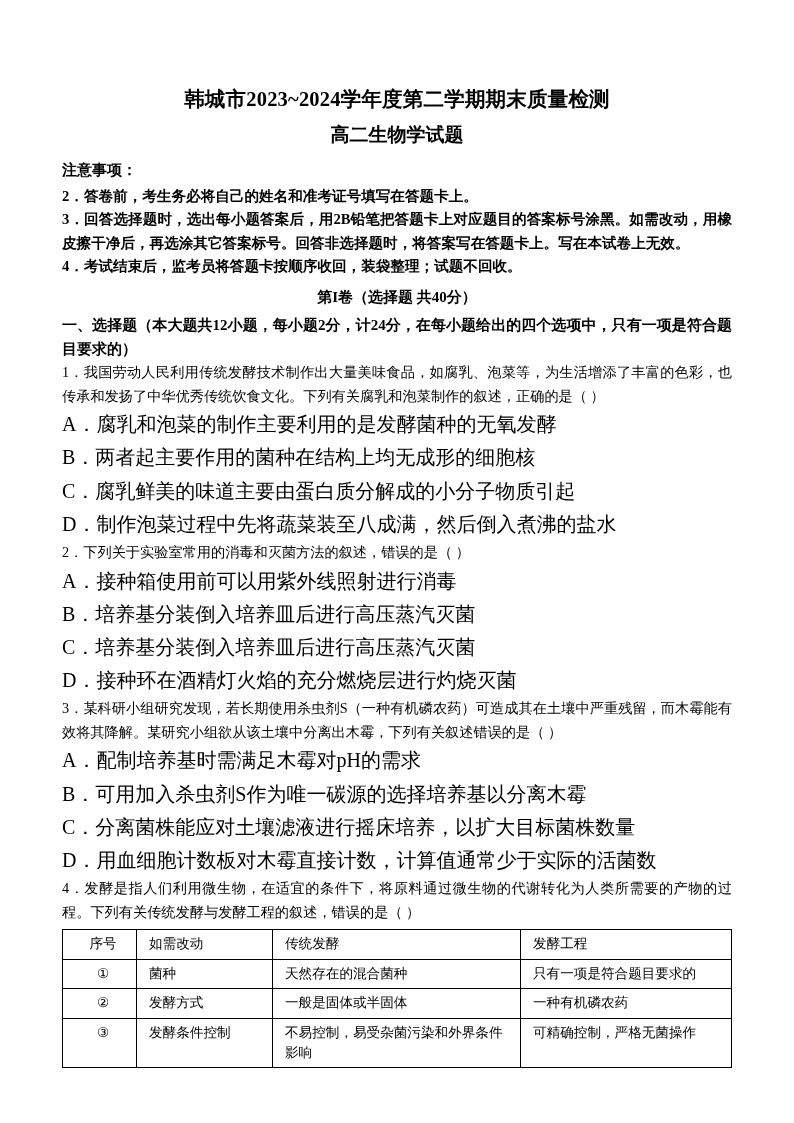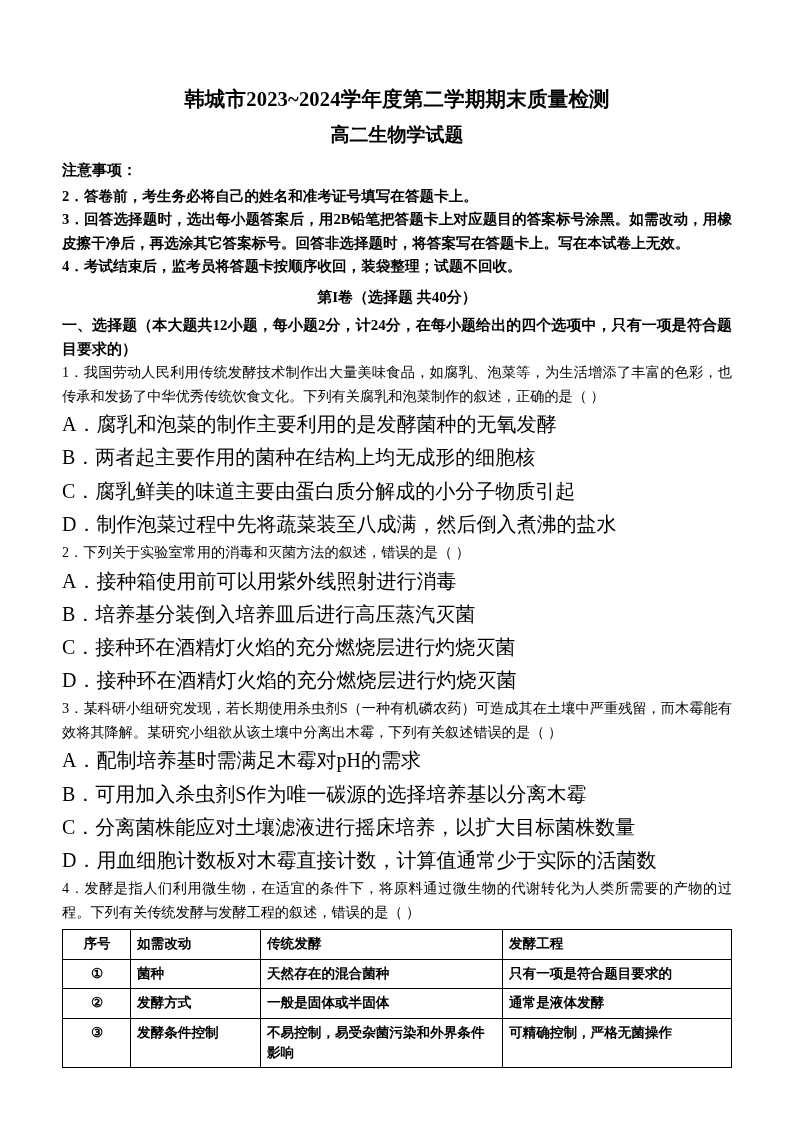--- a/index.html
+++ b/index.html
@@ -76,22 +76,22 @@
   }
   table.cmp {
     border-collapse: collapse;
     width: 100%;
     margin-top: 5px;
     table-layout: fixed;
   }
   table.cmp td, table.cmp th {
     border: 1px solid #000;
     font-size: 13.6px;
-    font-weight: bold;
-    padding: 4px 5px 4px 6px;
+    font-weight: normal;
+    padding: 4px 5px 4px 12px;
     line-height: 1.5;
     vertical-align: top;
     text-align: left;
   }
   table.cmp .c0 { width: 56px; text-align: center; }
   table.cmp .c1 { width: 118px; }
   table.cmp .c2 { width: 230px; }
   table.cmp .c3 { width: auto; }
 </style>
 </head>
@@ -113,21 +113,21 @@
 
   <p class="q-stem">1．我国劳动人民利用传统发酵技术制作出大量美味食品，如腐乳、泡菜等，为生活增添了丰富的色彩，也传承和发扬了中华优秀传统饮食文化。下列有关腐乳和泡菜制作的叙述，正确的是（    ）</p>
   <p class="q-opt">A．腐乳和泡菜的制作主要利用的是发酵菌种的无氧发酵</p>
   <p class="q-opt">B．两者起主要作用的菌种在结构上均无成形的细胞核</p>
   <p class="q-opt">C．腐乳鲜美的味道主要由蛋白质分解成的小分子物质引起</p>
   <p class="q-opt">D．制作泡菜过程中先将蔬菜装至八成满，然后倒入煮沸的盐水</p>
 
   <p class="q-stem">2．下列关于实验室常用的消毒和灭菌方法的叙述，错误的是（    ）</p>
   <p class="q-opt">A．接种箱使用前可以用紫外线照射进行消毒</p>
   <p class="q-opt">B．培养基分装倒入培养皿后进行高压蒸汽灭菌</p>
-  <p class="q-opt">C．接种环在酒精灯火焰的充分燃烧层进行灼烧灭菌</p>
+  <p class="q-opt">C．培养基分装倒入培养皿后进行高压蒸汽灭菌</p>
   <p class="q-opt">D．接种环在酒精灯火焰的充分燃烧层进行灼烧灭菌</p>
 
   <p class="q-stem">3．某科研小组研究发现，若长期使用杀虫剂S（一种有机磷农药）可造成其在土壤中严重残留，而木霉能有效将其降解。某研究小组欲从该土壤中分离出木霉，下列有关叙述错误的是（    ）</p>
   <p class="q-opt">A．配制培养基时需满足木霉对pH的需求</p>
   <p class="q-opt">B．可用加入杀虫剂S作为唯一碳源的选择培养基以分离木霉</p>
   <p class="q-opt">C．分离菌株能应对土壤滤液进行摇床培养，以扩大目标菌株数量</p>
   <p class="q-opt">D．用血细胞计数板对木霉直接计数，计算值通常少于实际的活菌数</p>
 
   <p class="q-stem">4．发酵是指人们利用微生物，在适宜的条件下，将原料通过微生物的代谢转化为人类所需要的产物的过程。下列有关传统发酵与发酵工程的叙述，错误的是（    ）</p>
 
@@ -142,21 +142,21 @@
       <tr>
         <td class="c0">①</td>
         <td class="c1">菌种</td>
         <td class="c2">天然存在的混合菌种</td>
         <td class="c3">只有一项是符合题目要求的</td>
       </tr>
       <tr>
         <td class="c0">②</td>
         <td class="c1">发酵方式</td>
         <td class="c2">一般是固体或半固体</td>
-        <td class="c3">通常是液体发酵</td>
+        <td class="c3">一种有机磷农药</td>
       </tr>
       <tr>
         <td class="c0">③</td>
         <td class="c1">发酵条件控制</td>
         <td class="c2">不易控制，易受杂菌污染和外界条件影响</td>
         <td class="c3">可精确控制，严格无菌操作</td>
       </tr>
     </tbody>
   </table>
 

